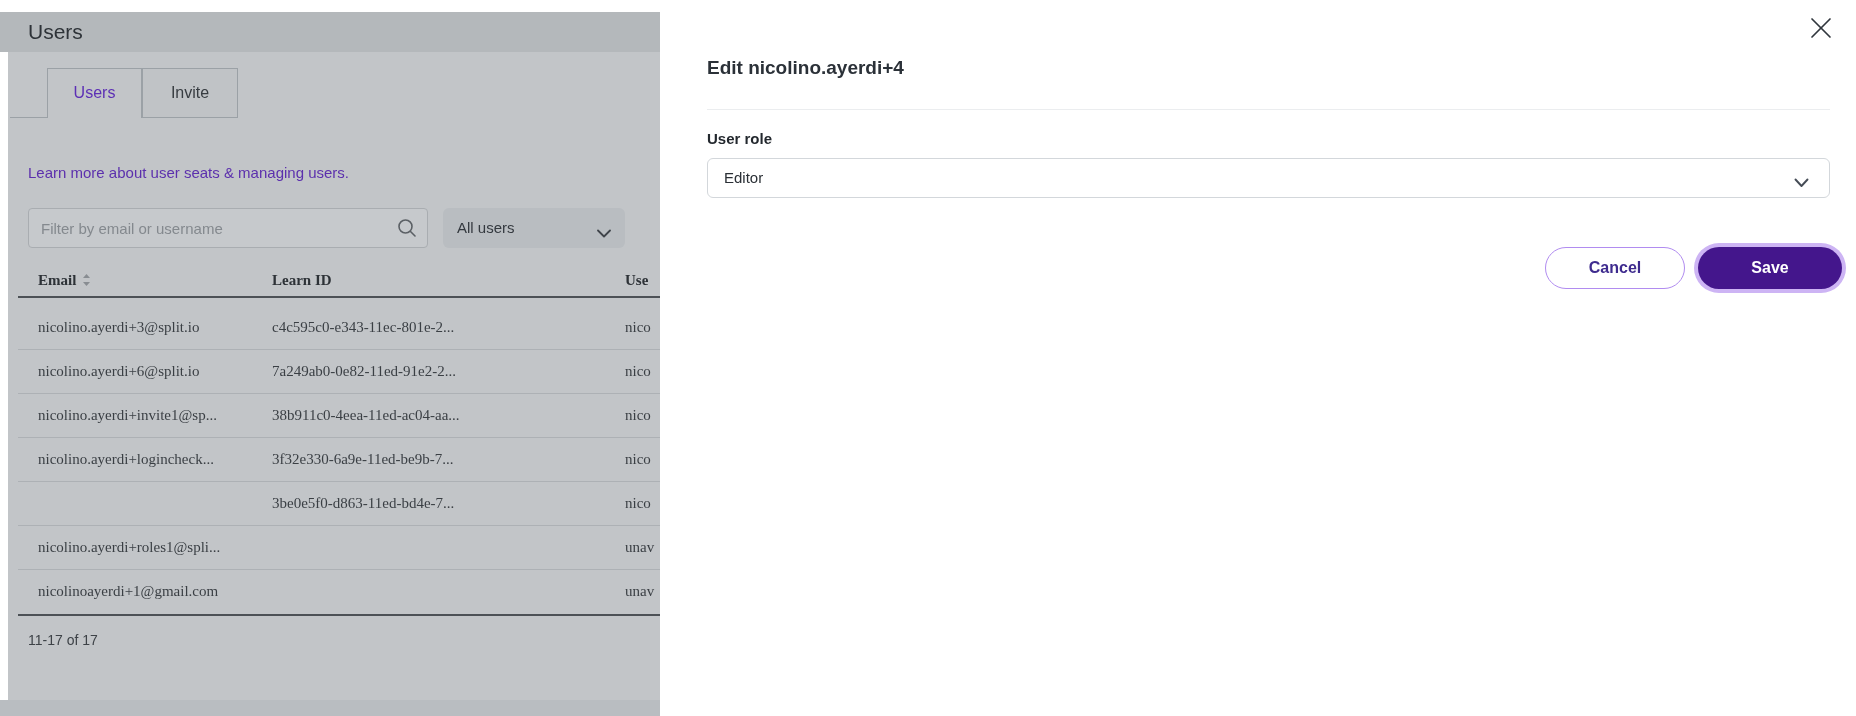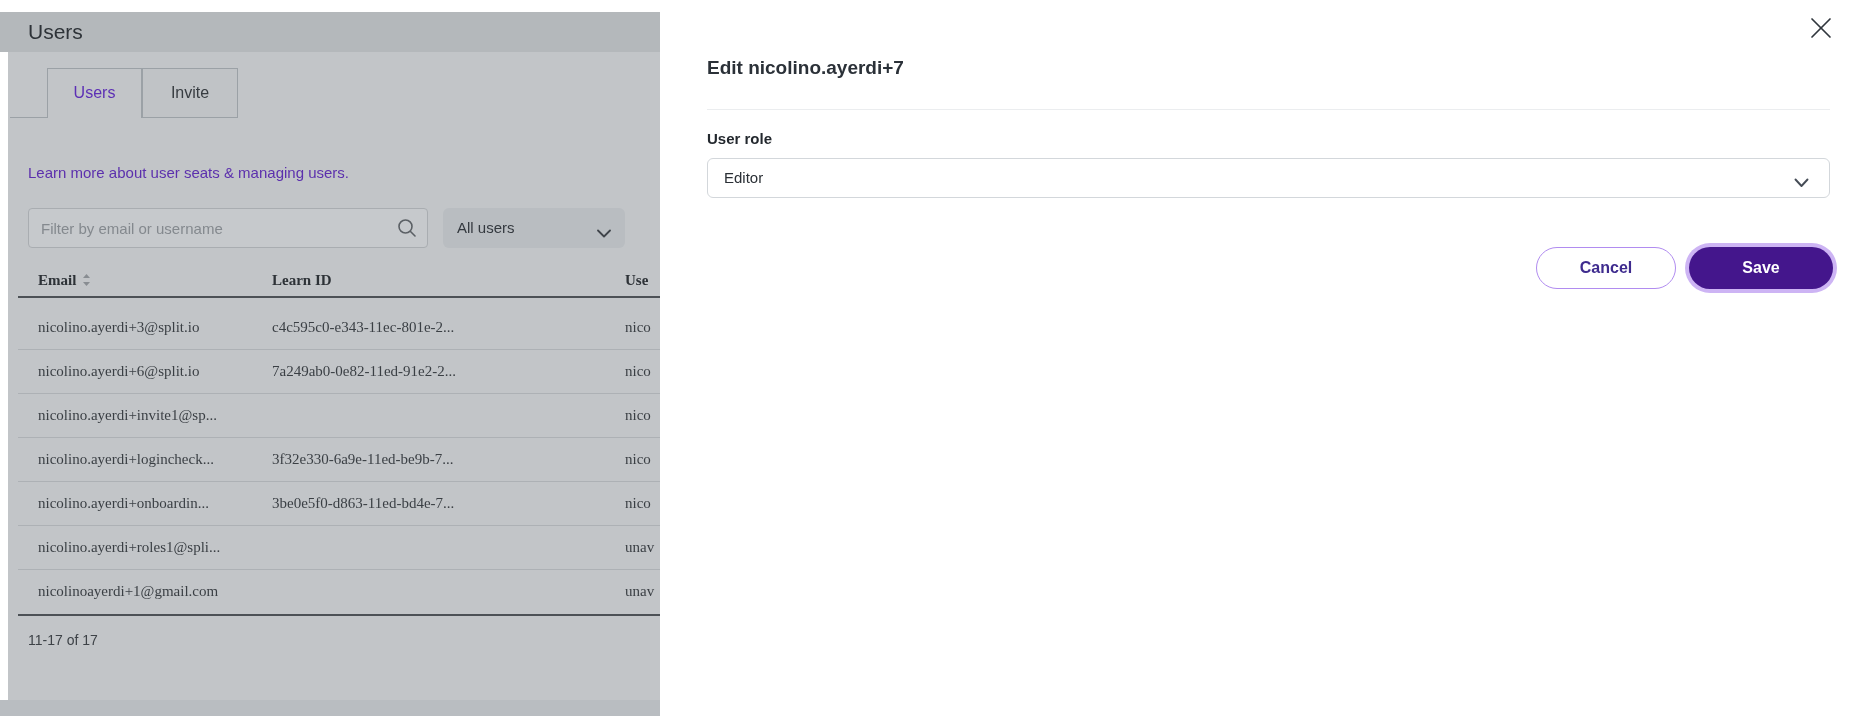--- a/index.html
+++ b/index.html
@@ -58,21 +58,21 @@
   .close-btn { position:absolute; top:13px; right:20px; width:30px; height:30px; cursor:pointer;
                display:flex; align-items:center; justify-content:center; background:none; border:none; }
   .modal-title { position:absolute; left:47px; top:57px; font-size:19px; font-weight:bold; color:#2b3138; }
   .modal-divider { position:absolute; left:47px; right:26px; top:109px; height:1px; background:#ebedef; }
   .role-label { position:absolute; left:47px; top:130px; font-size:15px; font-weight:bold; color:#23282e; }
   .role-select { position:absolute; left:47px; right:26px; top:158px; height:40px;
                  border:1px solid #d3d7db; border-radius:6px; background:#ffffff; cursor:pointer;padding-left:12px; }
   .role-select .val { position:absolute; left:16px; top:0; line-height:38px; font-size:15px; color:#2a2f35; }
   .role-select .chev { position:absolute; right:20px; top:15px; }
 
-  .btn-row { position:absolute; left:3px; top:247px; width:1158px; height:42px; }
+  .btn-row { position:absolute; left:12px; top:247px; width:1158px; height:42px; }
   .btn { position:absolute; height:42px; border-radius:21px; font-size:16px; font-weight:bold;
          text-align:center; line-height:40px; cursor:pointer; font-family:"Liberation Sans", sans-serif; }
   .btn-cancel { left:873px; width:140px; background:#ffffff; border:1.5px solid #b18cf0; color:#3e2b8e; }
   .btn-save { left:1026px; width:144px; background:#44168c; border:none; color:#ffffff;
               box-shadow:0 0 0 4px #cdb4f4; }
 </style>
 </head>
 <body>
 
 <div class="stage">
@@ -130,29 +130,29 @@
               <span class="td col2">c4c595c0-e343-11ec-801e-2...</span>
               <span class="td col3">nico</span>
             </div>
             <div class="trow">
               <span class="td col1">nicolino.ayerdi+6@split.io</span>
               <span class="td col2">7a249ab0-0e82-11ed-91e2-2...</span>
               <span class="td col3">nico</span>
             </div>
             <div class="trow">
               <span class="td col1">nicolino.ayerdi+invite1@sp...</span>
+              <span class="td col2">38b911c0-4eea-11ed-ac04-aa...</span>
               <span class="td col3">nico</span>
             </div>
             <div class="trow">
               <span class="td col1">nicolino.ayerdi+logincheck...</span>
               <span class="td col2">3f32e330-6a9e-11ed-be9b-7...</span>
               <span class="td col3">nico</span>
             </div>
             <div class="trow">
-              <span class="td col1">nicolino.ayerdi+onboardin...</span>
               <span class="td col2">3be0e5f0-d863-11ed-bd4e-7...</span>
               <span class="td col3">nico</span>
             </div>
             <div class="trow">
               <span class="td col1">nicolino.ayerdi+roles1@spli...</span>
               <span class="td col2"></span>
               <span class="td col3">unav</span>
             </div>
             <div class="trow">
               <span class="td col1">nicolinoayerdi+1@gmail.com</span>
@@ -170,21 +170,21 @@
 
   <div class="modal">
 
     <button class="close-btn">
       <svg width="26" height="26" viewBox="0 0 26 26">
         <line x1="4" y1="4" x2="22" y2="22" stroke="#30363d" stroke-width="1.7" stroke-linecap="round"></line>
         <line x1="22" y1="4" x2="4" y2="22" stroke="#30363d" stroke-width="1.7" stroke-linecap="round"></line>
       </svg>
     </button>
 
-    <div class="modal-title">Edit nicolino.ayerdi+7</div>
+    <div class="modal-title">Edit nicolino.ayerdi+4</div>
     <div class="modal-divider"></div>
 
     <div class="role-label">User role</div>
 
     <div class="role-select">
       <span class="val">Editor</span>
       <span class="chev">
         <svg width="15" height="10" viewBox="0 0 15 10">
           <polyline points="1.5,1.5 7.5,8 13.5,1.5" fill="none" stroke="#454c56" stroke-width="1.9" stroke-linecap="round" stroke-linejoin="round"></polyline>
         </svg>

